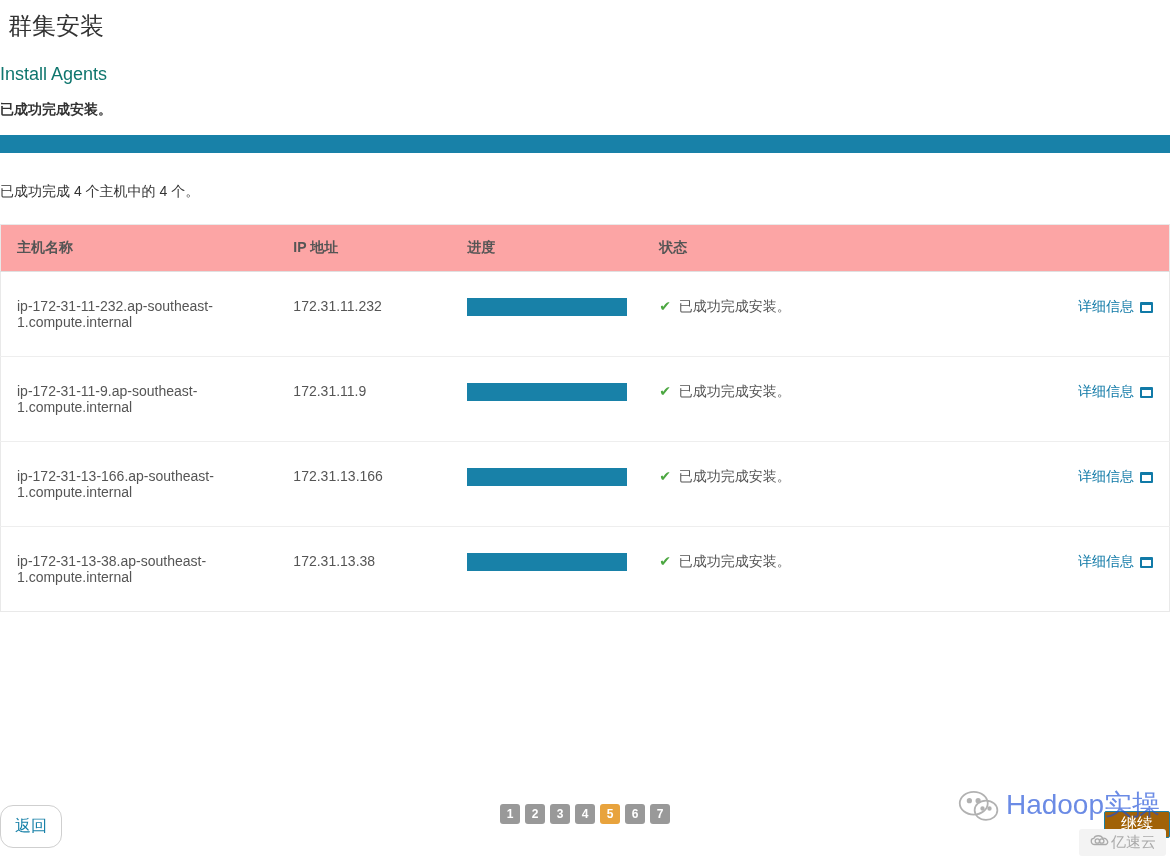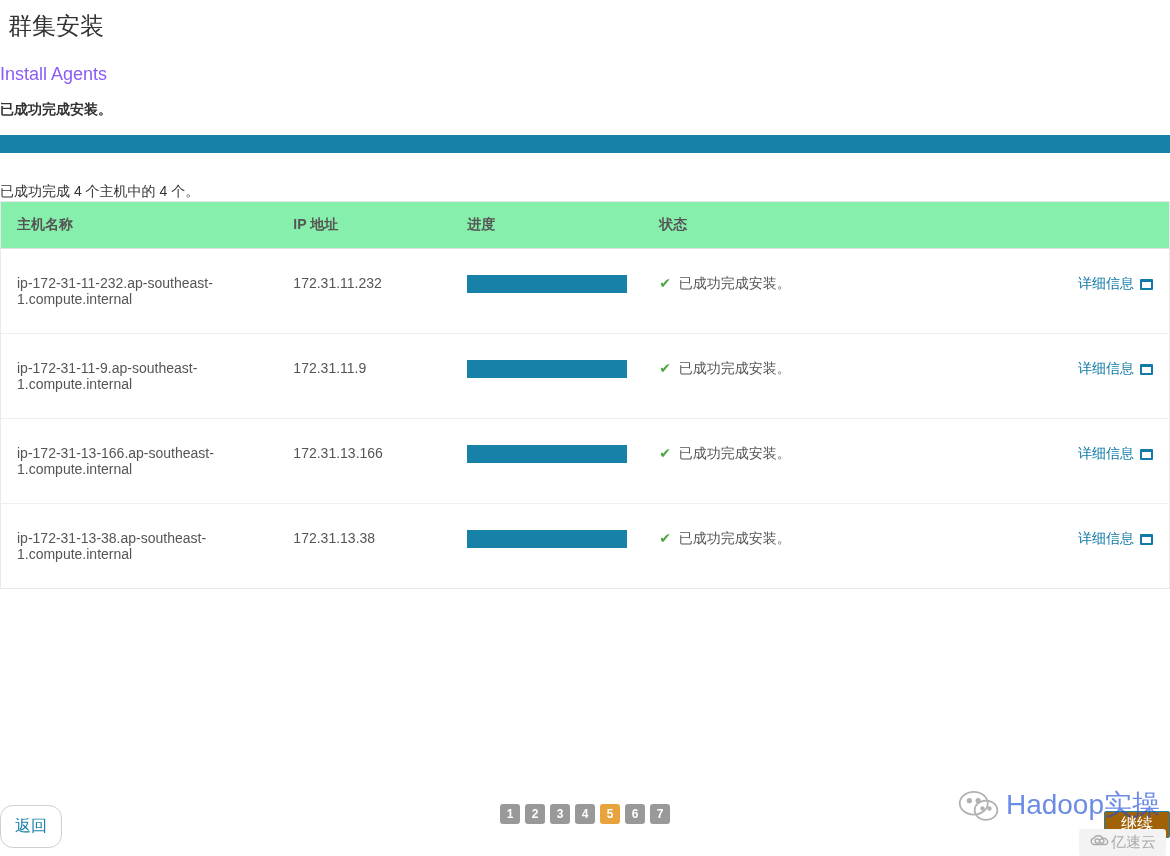--- a/index.html
+++ b/index.html
@@ -18,48 +18,48 @@
     }
     .page-title {
       font-size: 24px;
       font-weight: 400;
       color: #333;
       padding: 10px 0 4px 8px;
     }
     .subtitle {
       font-size: 18px;
       font-weight: 400;
-      color: #8b5cf6;
+      color: #0f766e;
       margin-top: 18px;
       margin-bottom: 16px;
     }
     .status-msg {
       font-size: 14px;
       font-weight: bold;
       color: #333;
       margin-bottom: 16px;
     }
     .divider-bar {
       height: 18px;
       background: #1881a8;
       width: 100%;
     }
     .hosts-summary {
       margin-top: 30px;
-      margin-bottom: 0;
+      margin-bottom: 23px;
       color: #333;
       font-size: 14px;
     }
     .hosts-table {
       width: 100%;
       border: 1px solid #e9e9e9;
       border-collapse: collapse;
     }
     .hosts-table thead tr {
-      background: #86efac;
+      background: #fca5a5;
     }
     .hosts-table th {
       text-align: left;
       font-weight: bold;
       color: #555;
       padding: 14px 16px;
       border-bottom: 1px solid #e0e0e0;
       font-size: 14px;
     }
     .hosts-table td {

